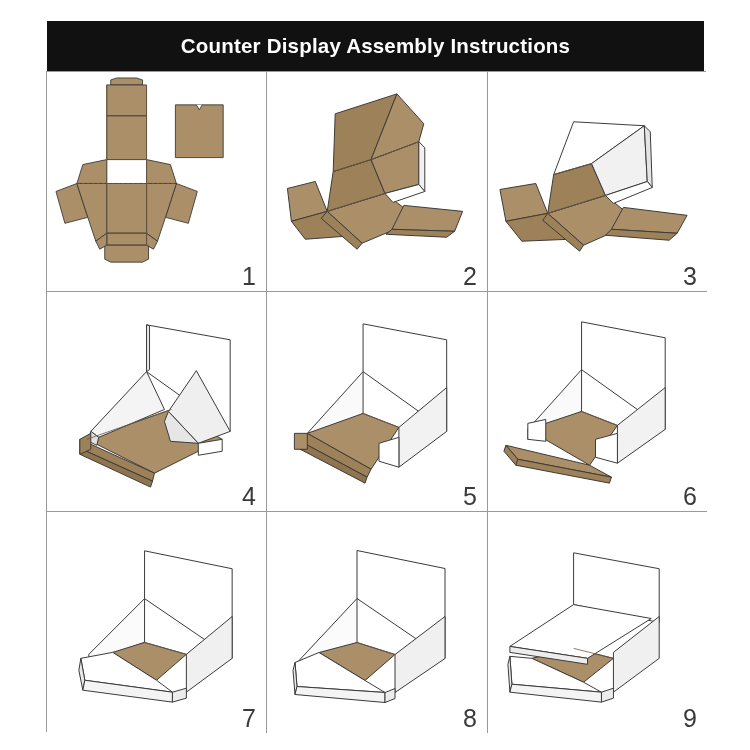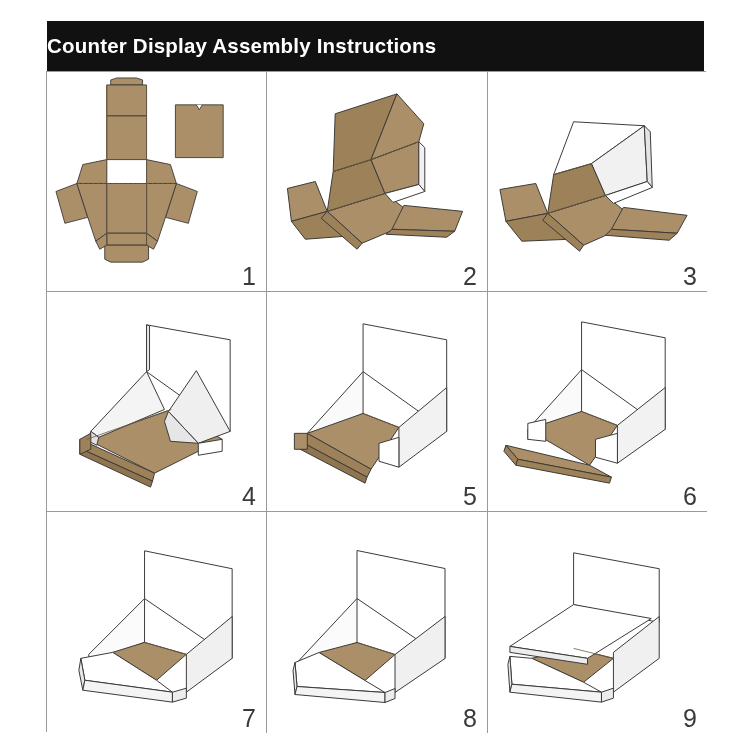--- a/index.html
+++ b/index.html
@@ -10,21 +10,21 @@
     overflow:hidden;
   }
   #sheet{position:relative;width:750px;height:750px;}
 
   
   .header-bar{
     position:absolute;
     left:47px;top:21px;
     width:657px;height:50px;
     background:#111111;
-    display:flex;align-items:center;justify-content:flex-start;
+    display:flex;align-items:center;justify-content:center;
   }
   .header-title{
     color:#ffffff;
     font-size:20.5px;
     font-weight:bold;
     letter-spacing:.2px;
     white-space:nowrap;
   }
 
   

